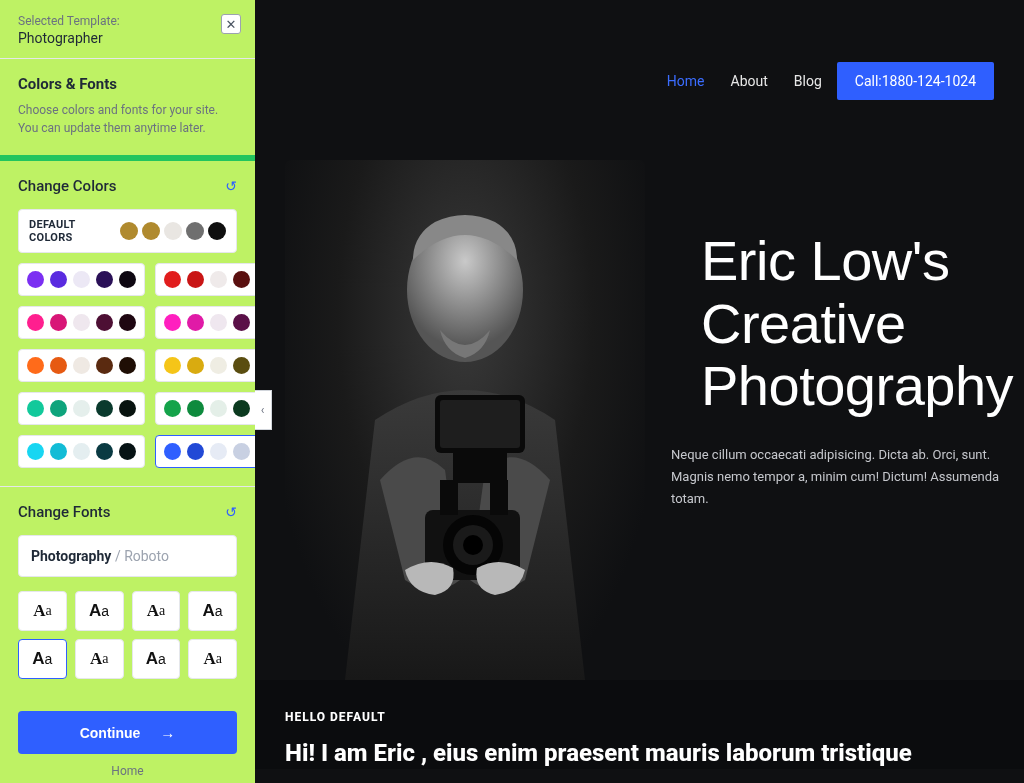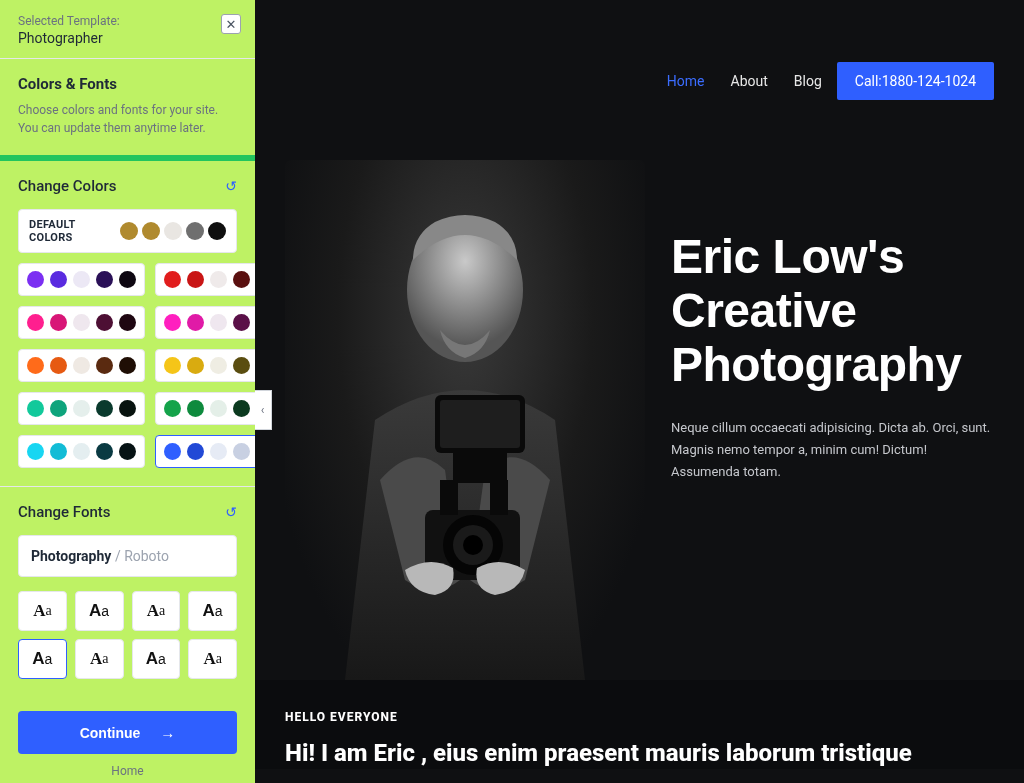--- a/index.html
+++ b/index.html
@@ -38,21 +38,21 @@
 .back-link { text-align: center; margin-top: 10px; font-size: 12px; color: #6b7280; cursor: pointer; }
 .preview { flex: 1; background: #0f1012; position: relative; overflow: hidden; color: #fff; }
 .preview-nav { display: flex; align-items: center; justify-content: flex-end; gap: 15px; padding: 24px 30px 0; margin-top: 38px; }
 .nav-link { font-size: 14px; color: #e8e8e8; cursor: pointer; }
 .nav-link.active { color: #3b6dff; }
 .call-btn { background: #2f5fff; color: #fff; padding: 11px 18px; font-size: 14px; border-radius: 2px; cursor: pointer; }
 .hero { position: relative; display: flex; padding: 60px 30px 0 30px; min-height: 560px; }
 .photographer { width: 360px; height: 520px; background: radial-gradient(ellipse at 50% 30%, #3a3a3a 0%, #1a1a1a 50%, #0f1012 80%); border-radius: 6px; position: relative; flex-shrink: 0; }
 .photographer svg { width: 100%; height: 100%; }
 .hero-text { padding-left: 26px; padding-top: 70px; flex: 1; }
-.hero-text h1 { font-size: 48px; font-weight: 700; line-height: 1.12; letter-spacing: -0.5px; font-family: Arial, Helvetica, sans-serif; }
+.hero-text h1 { font-size: 56px; font-weight: 400; line-height: 1.12; letter-spacing: -0.5px; font-family: Arial, Helvetica, sans-serif; margin-left: 30px; }
 .hero-text p { margin-top: 26px; font-size: 13px; color: #c5c7cc; line-height: 1.7; max-width: 340px; }
 .collapse-handle { position: absolute; left: -1px; top: 390px; width: 18px; height: 40px; background: #fff; border: 1px solid #d1d5db; border-left: none; display: flex; align-items: center; justify-content: center; cursor: pointer; color: #6b7280; font-size: 12px; }
 .below { padding: 30px 30px 0; background: #0b0c0e; }
 .below .kicker { font-size: 12px; font-weight: 800; letter-spacing: 1px; color: #fff; }
 .below h2 { margin-top: 14px; font-size: 24px; font-weight: 800; color: #fff; line-height: 1.3; }
 </style>
 </head>
 <body>
 
 <div class="sidebar">
@@ -258,16 +258,16 @@
         <path d="M240 410 Q215 395 192 408 Q188 430 210 435 Q235 432 240 410 Z" fill="#b8b8b8"></path>
       </svg>
     </div>
     <div class="hero-text">
       <h1>Eric Low's Creative Photography</h1>
       <p>Neque cillum occaecati adipisicing. Dicta ab. Orci, sunt. Magnis nemo tempor a, minim cum! Dictum! Assumenda totam.</p>
     </div>
   </div>
 
   <div class="below">
-    <div class="kicker">HELLO EVERYONE</div>
+    <div class="kicker">HELLO DEFAULT</div>
     <h2>Hi! I am Eric , eius enim praesent mauris laborum tristique</h2>
   </div>
 </div>
 
 </body></html>

